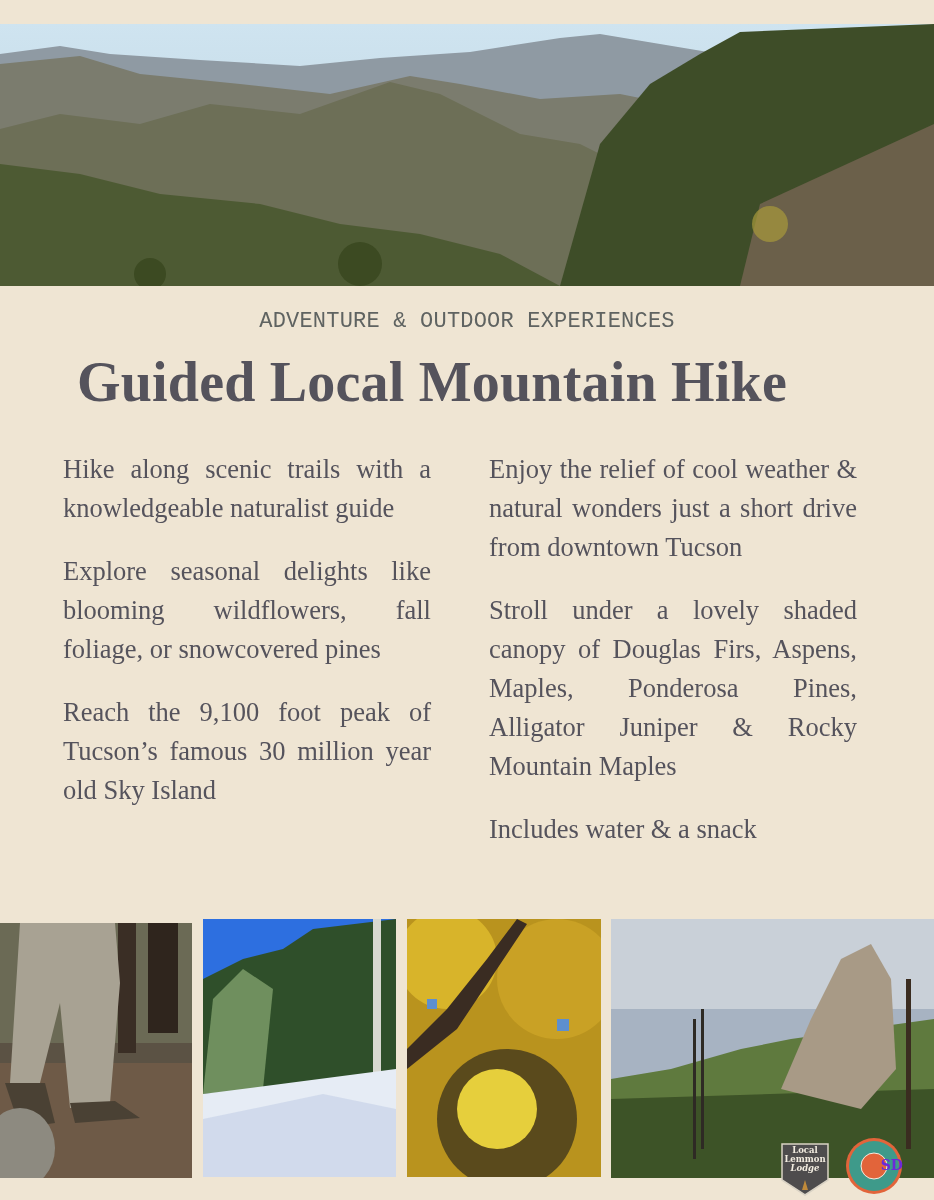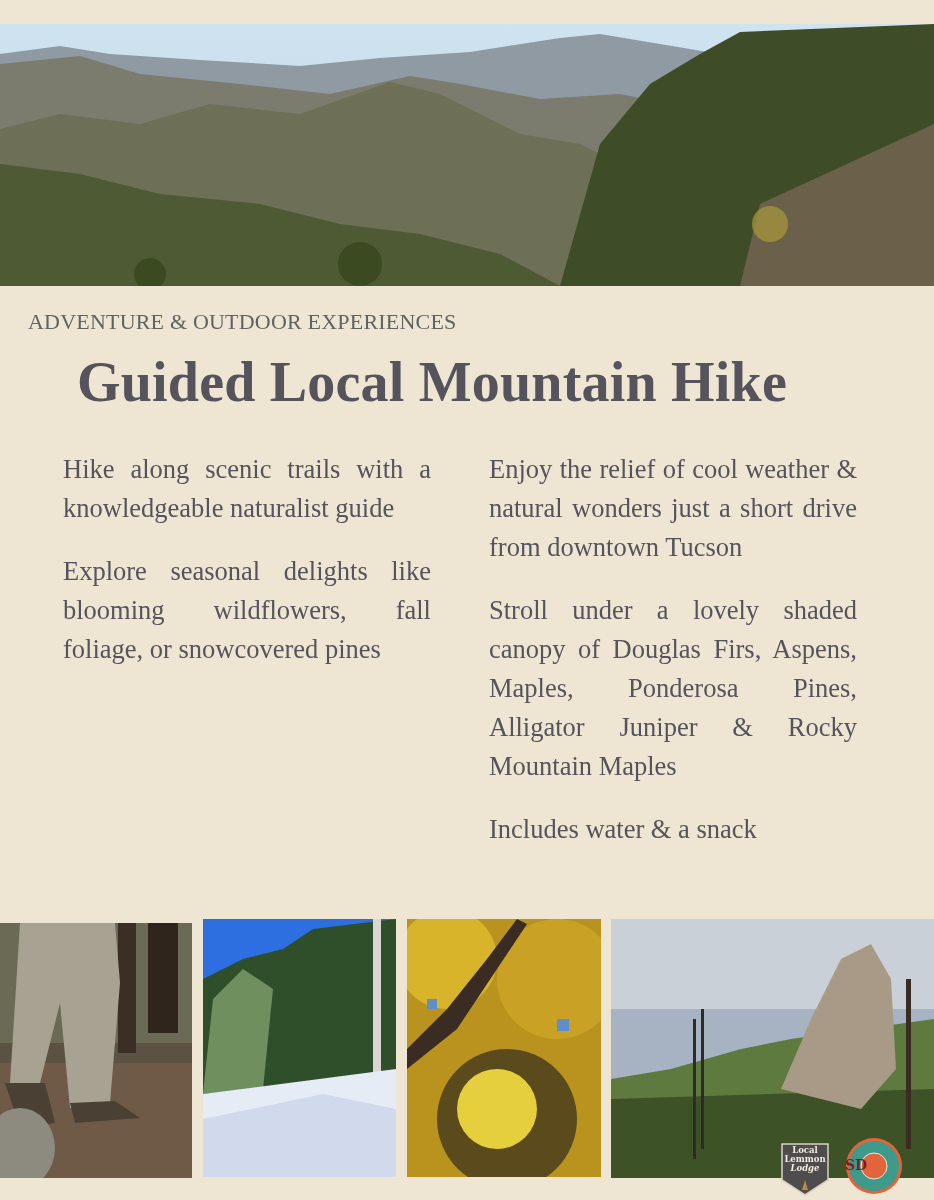--- a/index.html
+++ b/index.html
@@ -10,23 +10,23 @@
     font-family: "Liberation Serif", "DejaVu Serif", serif;
     color: #55535C;
   }
   .hero {
     position: absolute; left: 0; top: 24px; width: 934px; height: 262px;
     overflow: hidden;
     background: linear-gradient(180deg, #cfe3ef 0%, #dbe9f1 6%, #9fb0bb 14%, #7f8a85 20%, #6f7467 30%, #5f6a4a 50%, #4a5832 70%, #3a4a25 100%);
   }
   .hero svg { position: absolute; left: 0; top: 0; width: 100%; height: 100%; }
   .subtitle {
-    position: absolute; left: 0; top: 309px; width: 934px; 
-    font-family: Liberation Serif, serif;
-    font-size: 22px; letter-spacing: 0.2px; color: #5F6361; padding-left: 28px;
+    position: absolute; left: 0; top: 309px; width: 934px; text-align: center;
+    font-family: Liberation Mono, monospace;
+    font-size: 22px; letter-spacing: 0.2px; color: #5F6361;
   }
   .title {
     position: absolute; left: 0; top: 350px; width: 864px; text-align: center;
     font-size: 56px; color: #55535C; letter-spacing: 0.2px;
   }
   .col {
     position: absolute; top: 450px; width: 368px;
     font-size: 26.5px; line-height: 39px; text-align: justify;
   }
   .col.left { left: 63px; }
@@ -43,22 +43,22 @@
   }
   .logo-sd {
     position: absolute; left: 845px; top: 1137px; width: 58px; height: 58px;
   }
   .logo-text-lodge {
     position: absolute; left: 0; top: 6px; width: 50px; text-align: center;
     font-family: "DejaVu Serif", serif; font-weight: bold; color: #f2ece0;
     font-size: 8.5px; line-height: 9px;
   }
   .logo-text-sd {
-    position: absolute; left: 0; top: 20px; width: 58px; text-align: left;
-    font-family: "DejaVu Serif", serif; font-weight: bold; color: #7f1d1d; font-size: 14px;
+    position: absolute; left: 0; top: 20px; width: 58px; text-align: right;
+    font-family: "DejaVu Serif", serif; font-weight: bold; color: #6d28d9; font-size: 14px;
   }
 </style>
 </head>
 <body>
 
 <div class="hero">
   <svg viewBox="0 0 934 262" preserveAspectRatio="none">
     <defs>
       <linearGradient id="sky" x1="0" y1="0" x2="0" y2="1">
         <stop offset="0" stop-color="#cfe4f0"></stop>
@@ -77,20 +77,21 @@
     <circle cx="150" cy="250" r="16" fill="#3c4a22"></circle>
   </svg>
 </div>
 
 <div class="subtitle">ADVENTURE &amp; OUTDOOR EXPERIENCES</div>
 <h1 class="title">Guided Local Mountain Hike</h1>
 
 <div class="col left">
   <p>Hike along scenic trails with a knowledgeable naturalist guide</p>
   <p>Explore seasonal delights like blooming wildflowers, fall foliage, or snowcovered pines</p>
+  <p>Reach the 9,100 foot peak of Tucson’s famous 30 million year old Sky Island</p>
 </div>
 <div class="col right">
   <p>Enjoy the relief of cool weather &amp; natural wonders just a short drive from downtown Tucson</p>
   <p>Stroll under a lovely shaded canopy of Douglas Firs, Aspens, Maples, Ponderosa Pines, Alligator Juniper &amp; Rocky Mountain Maples</p>
   <p>Includes water &amp; a snack</p>
 </div>
 
 <div class="photo p1">
   <svg viewBox="0 0 192 255" preserveAspectRatio="none">
     <rect width="192" height="255" fill="#5b5244"></rect>

